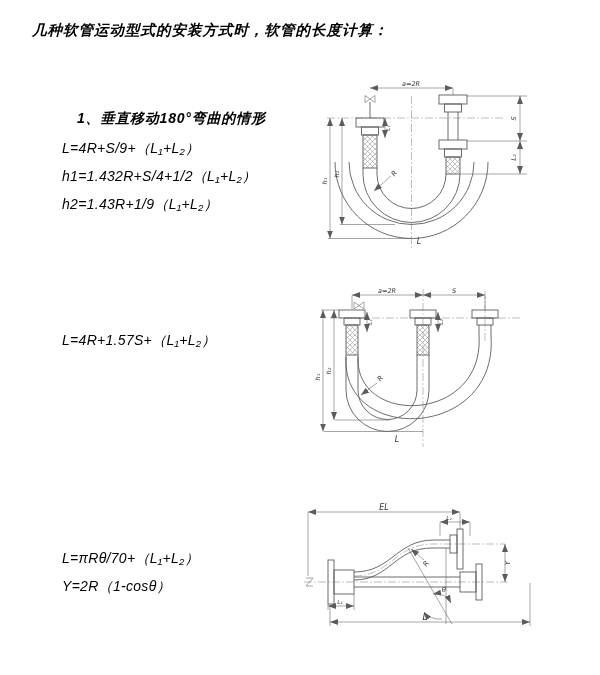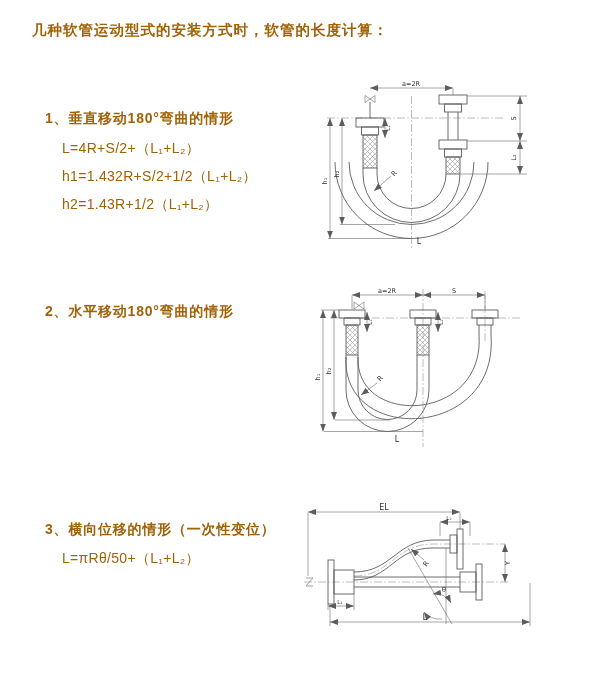--- a/index.html
+++ b/index.html
@@ -1,25 +1,25 @@
 <!DOCTYPE html>
 <html><head>
 <meta charset="utf-8">
 <style>
   html,body{margin:0;padding:0;background:#e8e8e8;}
   .page{
     position:relative;width:600px;height:675px;background:#ffffff;
-    font-family:"Liberation Sans",sans-serif;color:#a16207;overflow:hidden;
+    font-family:"Liberation Sans",sans-serif;color:#000000;overflow:hidden;font-style:italic;
   }
   .title{
     position:absolute;left:32px;top:21px;font-size:14.5px;font-weight:bold;
     letter-spacing:1px;white-space:nowrap;
   }
   .heading{
-    position:absolute;font-size:14px;font-weight:bold;letter-spacing:0.8px;white-space:nowrap;
+    position:absolute;font-size:14px;font-weight:bold;letter-spacing:0.8px;white-space:nowrap;margin-left:32px;
   }
   .formula{
     position:absolute;font-size:14px;font-weight:500;letter-spacing:0.3px;white-space:nowrap;
   }
   svg.diag{position:absolute;overflow:visible;}
   svg .g{stroke:#5c5c5c;stroke-width:0.9;fill:none;}
   svg .d{stroke:#5c5c5c;stroke-width:0.55;fill:none;}
   svg .cl{stroke:#7a7a7a;stroke-width:0.5;fill:none;stroke-dasharray:8 2.2 1.6 2.2;}
   svg .braid{stroke:#5c5c5c;stroke-width:0.9;}
   svg text{fill:#333;font-family:"DejaVu Sans",sans-serif;font-size:6.5px;}
@@ -29,23 +29,23 @@
   svg text.t9{font-size:9px;}
 </style>
 </head>
 <body>
 
 <div class="page">
 
   <div class="title">几种软管运动型式的安装方式时，软管的长度计算：</div>
 
   <div class="heading" style="left:45px;top:110px">1、垂直移动180°弯曲的情形</div>
-  <div class="formula" style="left:62px;top:140px">L=4R+S/2+（L₁+L₂）</div>
-  <div class="formula" style="left:62px;top:168px">h1=1.432R+S/2+1/2（L₁+L₂）</div>
-  <div class="formula" style="left:62px;top:196px">h2=1.43R+1/2（L₁+L₂）</div>
+  <div class="formula" style="left:62px;top:140px">L=4R+S/9+（L₁+L₂）</div>
+  <div class="formula" style="left:62px;top:168px">h1=1.432R+S/4+1/2（L₁+L₂）</div>
+  <div class="formula" style="left:62px;top:196px">h2=1.43R+1/9（L₁+L₂）</div>
 
   <svg class="diag" style="left:315px;top:74px" width="265" height="178" viewBox="0 0 265 178">
     <defs>
       <marker id="ar1" markerWidth="8" markerHeight="6" refX="8" refY="3" orient="auto-start-reverse" markerUnits="userSpaceOnUse">
         <path d="M0,0 L8,3 L0,6 Z" fill="#5c5c5c"></path>
       </marker>
       <pattern id="br1" width="5" height="5" patternUnits="userSpaceOnUse">
         <path d="M0,5 L5,0 M0,0 L5,5" stroke="#8a8a8a" stroke-width="0.5"></path>
       </pattern>
     </defs>
@@ -99,21 +99,21 @@
     <text x="96" y="11.5" text-anchor="middle">a=2R</text>
     <text x="201" y="44.5" text-anchor="middle" transform="rotate(-90 201,44.5)">S</text>
     <text x="201" y="83.5" text-anchor="middle" transform="rotate(-90 201,83.5)">L₂</text>
     <text x="11.5" y="107" text-anchor="middle" transform="rotate(-90 11.5,107)">h₁</text>
     <text x="23.5" y="100" text-anchor="middle" transform="rotate(-90 23.5,100)">h₂</text>
     <text class="t55" x="75" y="54" text-anchor="middle" transform="rotate(-90 75,54)">L₁</text>
     <text class="t7" x="81" y="101" text-anchor="middle" transform="rotate(-48 81,101)">R</text>
     <text class="t8" x="104" y="170" text-anchor="middle">L</text>
   </svg>
 
-  <div class="heading" style="left:45px;top:303px">2、水平移动180°弯曲的情形</div>
+  <div class="formula" style="left:62px;top:332px">L=4R+1.57S+（L₁+L₂）</div>
 
   <svg class="diag" style="left:315px;top:285px" width="275" height="170" viewBox="0 0 275 170">
     <defs>
       <marker id="ar2" markerWidth="8" markerHeight="6" refX="8" refY="3" orient="auto-start-reverse" markerUnits="userSpaceOnUse">
         <path d="M0,0 L8,3 L0,6 Z" fill="#5c5c5c"></path>
       </marker>
       <pattern id="br2" width="5" height="5" patternUnits="userSpaceOnUse">
         <path d="M0,5 L5,0 M0,0 L5,5" stroke="#8a8a8a" stroke-width="0.5"></path>
       </pattern>
     </defs>
@@ -169,22 +169,22 @@
     <text x="72" y="7.5" text-anchor="middle">a=2R</text>
     <text x="139" y="7.5" text-anchor="middle">S</text>
     <text x="4.5" y="92" text-anchor="middle" transform="rotate(-90 4.5,92)">h₁</text>
     <text x="15.5" y="86" text-anchor="middle" transform="rotate(-90 15.5,86)">h₂</text>
     <text class="t55" x="56.5" y="37" text-anchor="middle" transform="rotate(-90 56.5,37)">L₁</text>
     <text class="t55" x="127.5" y="37" text-anchor="middle" transform="rotate(-90 127.5,37)">L₂</text>
     <text class="t7" x="67" y="95" text-anchor="middle" transform="rotate(-48 67,95)">R</text>
     <text class="t8" x="82" y="157" text-anchor="middle">L</text>
   </svg>
 
-  <div class="heading" style="left:45px;top:521px">3、横向位移的情形（一次性变位）</div>
-  <div class="formula" style="left:62px;top:550px">L=πRθ/50+（L₁+L₂）</div>
+  <div class="formula" style="left:62px;top:550px">L=πRθ/70+（L₁+L₂）</div>
+  <div class="formula" style="left:62px;top:578px">Y=2R（1-cosθ）</div>
 
   <svg class="diag" style="left:300px;top:502px" width="300" height="148" viewBox="0 0 300 148">
     <defs>
       <marker id="ar3" markerWidth="8" markerHeight="6" refX="8" refY="3" orient="auto-start-reverse" markerUnits="userSpaceOnUse">
         <path d="M0,0 L8,3 L0,6 Z" fill="#5c5c5c"></path>
       </marker>
     </defs>
 
     <line class="cl" x1="4" y1="80" x2="210" y2="80"></line>
     <path class="cl" d="M54,74 C91,74 95,42 133,42 L205,42"></path>

